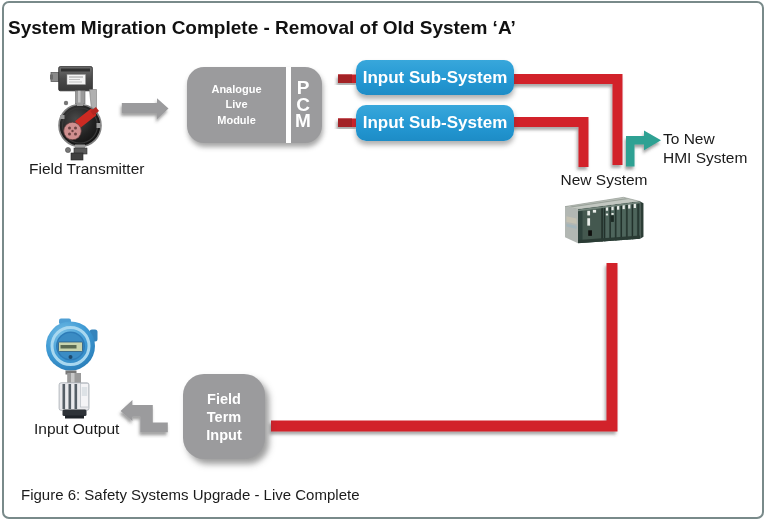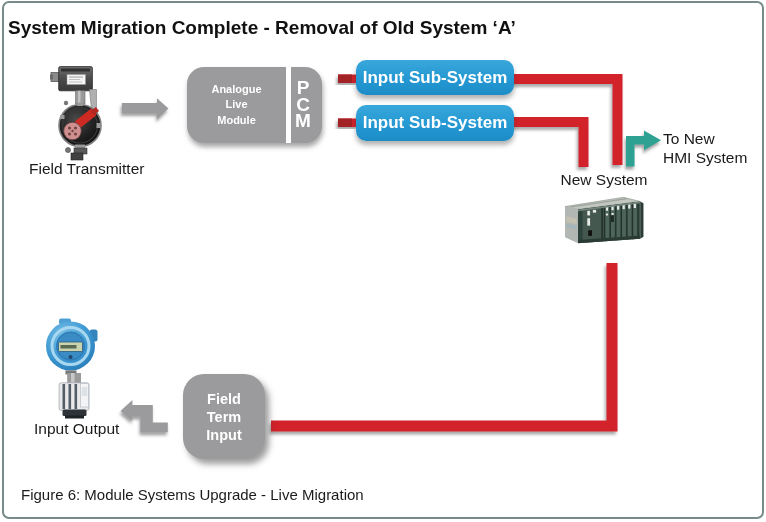--- a/index.html
+++ b/index.html
@@ -239,16 +239,16 @@
   </div>
 
   <div class="abs" id="title">System Migration Complete - Removal of Old System ‘A’</div>
   <div class="abs lbl" id="lbl-ft">Field Transmitter</div>
   <div class="abs lbl" id="lbl-hmi">
     <div>To New</div>
     <div>HMI System</div>
   </div>
   <div class="abs lbl" id="lbl-ns">New System</div>
   <div class="abs lbl" id="lbl-fo">Input Output</div>
-  <div class="abs" id="caption">Figure 6: Module Systems Upgrade - Live Migration</div>
+  <div class="abs" id="caption">Figure 6: Safety Systems Upgrade - Live Complete</div>
 
   <div id="frame"></div>
 </div>
 
 </body></html>

